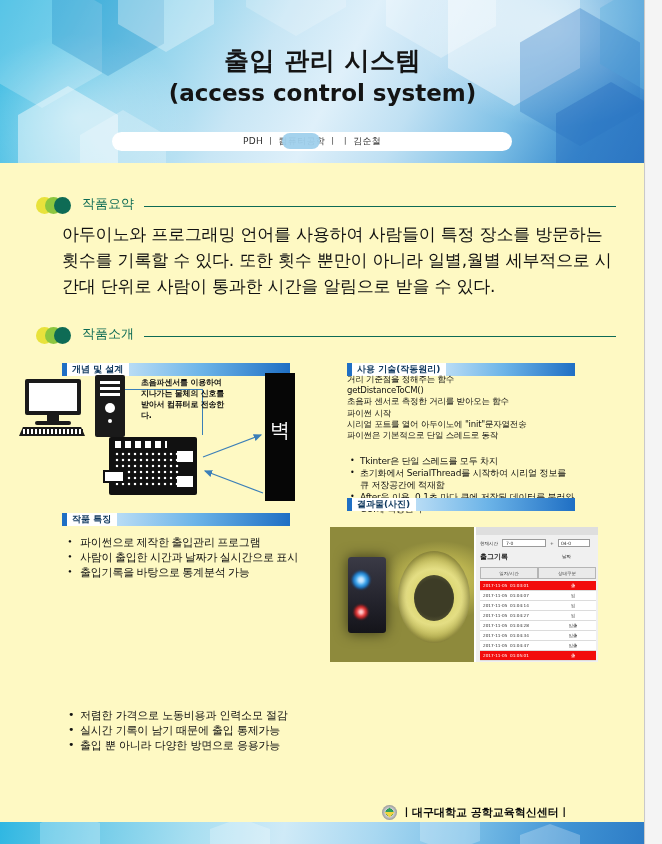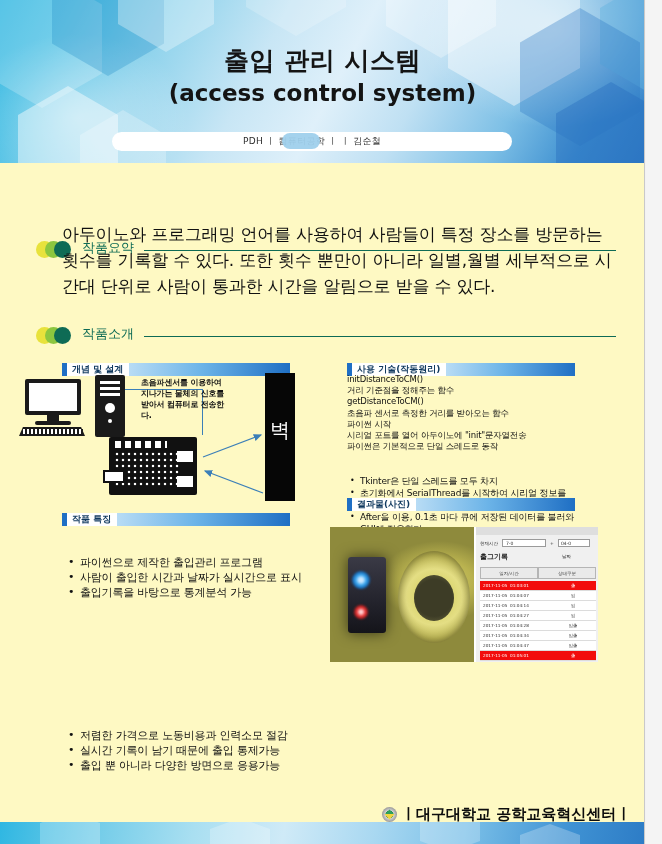--- a/index.html
+++ b/index.html
@@ -179,21 +179,21 @@
   .board .chip-r2 { position: absolute; right: 4px; top: 39px; width: 16px; height: 11px; background: #fff; }
   .board .chip-l  { position: absolute; left: -6px; top: 33px; width: 22px; height: 13px; background: #fff; border: 2px solid #111; }
 
   .wall { position: absolute; left: 240px; top: -2px; width: 30px; height: 128px; background: #060606; }
   .wall span {
     position: absolute; left: 0; top: 44px; width: 30px;
     text-align: center; font-size: 20px; color: #fff; font-weight: 500;
   }
 
   
-  .blist { position: absolute; font-size: 0; margin-top: 20px; }
+  .blist { position: absolute; font-size: 0; }
   .blist li {
     list-style: none; position: relative; padding-left: 14px;
     font-size: 11px; line-height: 15px; color: #111; letter-spacing: -.2px;
   }
   .blist li::before {
     content: "\2022"; position: absolute; left: 2px; top: -1px;
     font-size: 11px; color: #111;
   }
   .blist.small li { font-size: 9px; line-height: 12px; padding-left: 11px; }
   .blist.small li::before { font-size: 8px; left: 1px; top: 0; }
@@ -276,21 +276,21 @@
   #footer-seal {
     width: 15px; height: 15px; border-radius: 50%;
     background: radial-gradient(circle at 50% 50%, #1f8a4c 0 34%, #d8d8d8 36%, #9a9a9a 70%, #6e6e6e 100%);
     position: relative;
   }
   #footer-seal::after {
     content: ""; position: absolute; left: 4px; top: 4px; width: 7px; height: 7px;
     background: linear-gradient(135deg, #2fa05a 50%, #f0d441 50%);
     transform: rotate(45deg);
   }
-  #footer-text { font-size: 15px; font-weight: bold; color: #0d0d0d; white-space: nowrap; }
+  #footer-text { font-size: 11px; font-weight: bold; color: #0d0d0d; white-space: nowrap; }
 
   #footer-band {
     position: absolute; left: 0; top: 822px; width: 645px; height: 22px;
     background: linear-gradient(100deg,
       #2fb7e2 0%, #6fcbe8 14%, #a9dff1 30%, #cfeaf7 44%,
       #a9d8f1 58%, #7bc0e8 72%, #3f92d3 88%, #2d7cc6 100%);
     overflow: hidden;
   }
   .fb-hex {
     position: absolute; top: -10px; width: 60px; height: 44px;
@@ -321,21 +321,21 @@
       <div id="title-en">(access control system)</div>
       <div id="byline-pill">
         <span id="byline-text">PDH ㅣ 컴퓨터공학 ㅣ                ㅣ 김순철</span>
       </div>
       <div id="byline-redaction"></div>
     </div>
   </div>
 
   <div id="content">
 
-    <div class="sec-head" style="left:36px; top:32px; width:580px;margin-top:44px;">
+    <div class="sec-head" style="left:36px; top:32px; width:580px;">
       <span class="sec-dots">
         <i class="d1"></i>
           <i class="d2"></i>
           <i class="d3"></i>
       </span>
       <span class="sec-title">작품요약</span>
       <span class="sec-rule" style="left:108px; width:472px;"></span>
     </div>
     <div id="summary-body" style="top:58px;">아두이노와 프로그래밍 언어를 사용하여 사람들이 특정 장소를 방문하는 횟수를 기록할 수 있다. 또한 횟수 뿐만이 아니라 일별,월별 세부적으로 시간대 단위로 사람이 통과한 시간을 알림으로 받을 수 있다.</div>
 
@@ -403,28 +403,27 @@
         <span>벽</span>
       </div>
     </div>
 
     <div class="bar" style="left:62px; top:350px; width:228px;">
       <span class="tick"></span>
       <span class="lbl">작품 특징</span>
       <span class="grad"></span>
     </div>
 
-    <ul class="blist" id="feature-list" style="left:66px; top:372px; width:240px;">
+    <ul class="blist" id="feature-list" style="left:66px; top:372px; width:240px;font-family:Liberation Serif, serif;">
         <li>파이썬으로 제작한 출입관리 프로그램</li>
         <li>사람이 출입한 시간과 날짜가 실시간으로 표시</li>
         <li>출입기록을 바탕으로 통계분석 가능</li>
       </ul>
 
     <div id="tech-lines">
-        <div class="ln">initDistanceToCM()</div>
         <div class="ln">거리 기준점을 정해주는 함수</div>
         <div class="ln">getDistanceToCM()</div>
         <div class="ln">초음파 센서로 측정한 거리를 받아오는 함수</div>
         <div class="ln">파이썬 시작</div>
         <div class="ln">시리얼 포트를 열어 아두이노에 "init"문자열전송</div>
         <div class="ln">파이썬은 기본적으로 단일 스레드로 동작</div>
       </div>
     <ul class="blist small" id="tech-bullet-list" style="left:349px; top:292px; width:226px;">
         <li>Tkinter은 단일 스레드를 모두 차지</li>
         <li>초기화에서 SerialThread를 시작하여 시리얼 정보를 큐 저장공간에 적재함</li>

